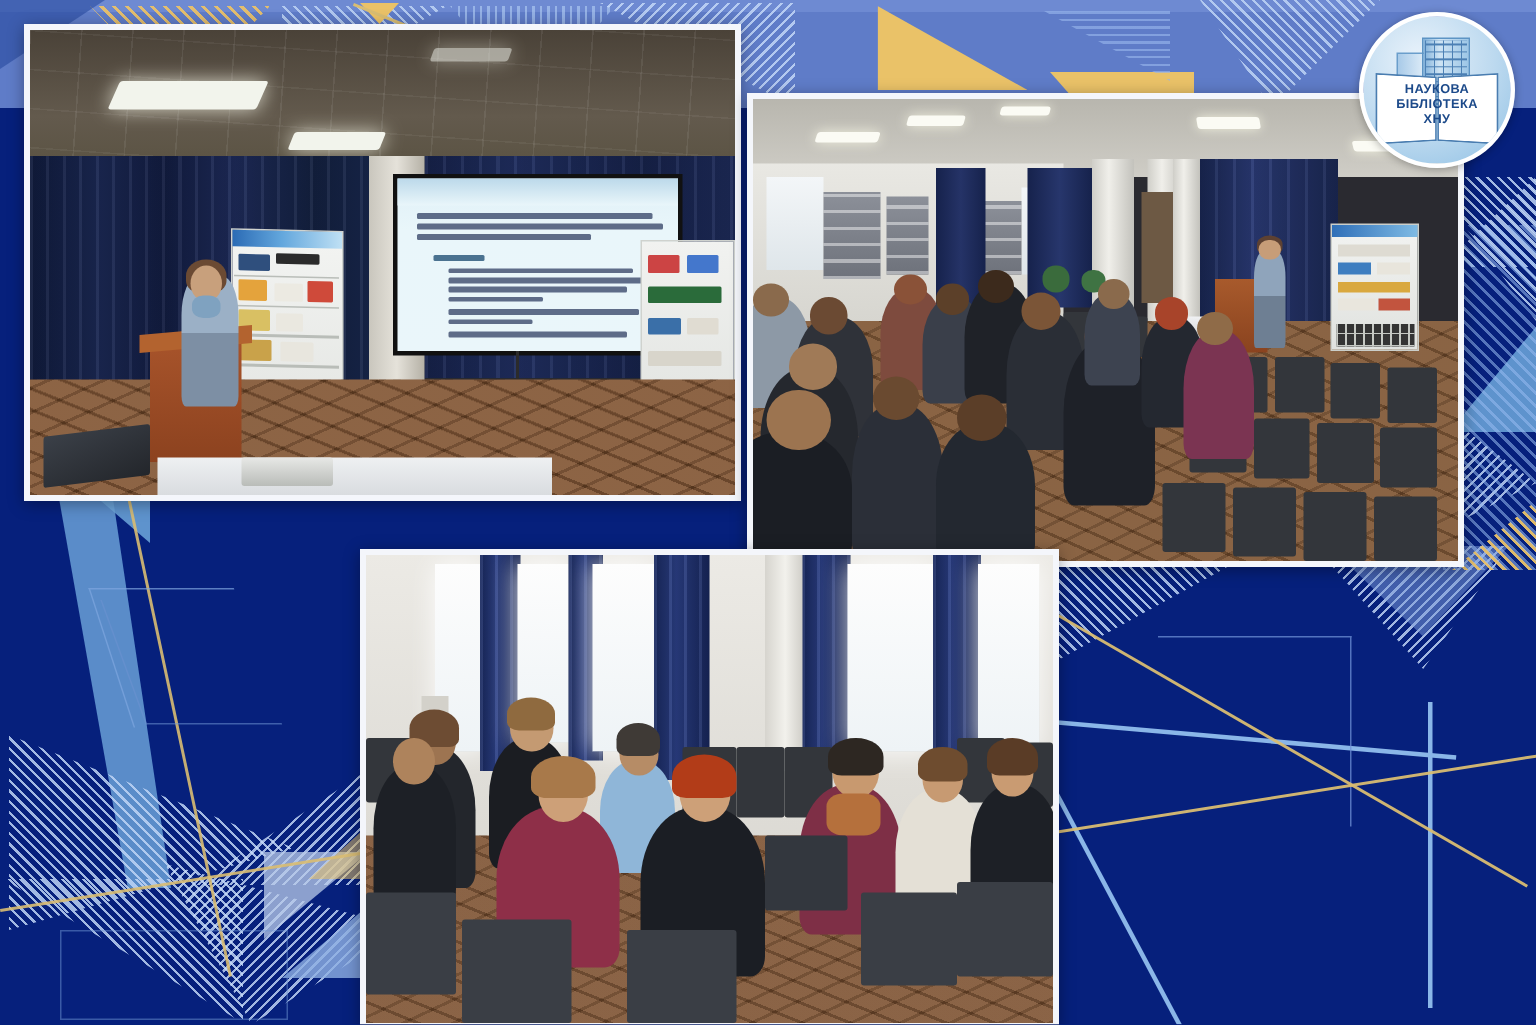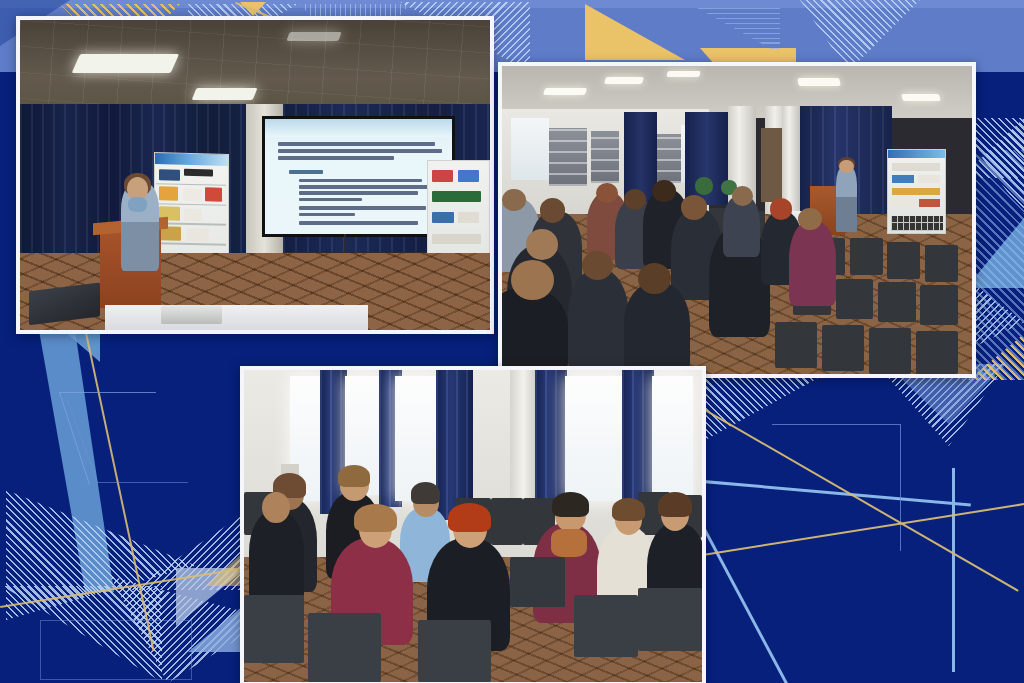--- a/index.html
+++ b/index.html
@@ -559,14 +559,29 @@
 
       <div class="chair-back" style="left:0%;top:72%;width:13%;height:22%;background:#3a3e45;"></div>
       <div class="chair-back" style="left:14%;top:78%;width:16%;height:22%;background:#3a3e45;"></div>
       <div class="chair-back" style="left:38%;top:80%;width:16%;height:20%;background:#3a3e45;"></div>
       <div class="chair-back" style="left:72%;top:72%;width:14%;height:20%;background:#3a3e45;"></div>
       <div class="chair-back" style="left:86%;top:70%;width:14%;height:20%;background:#3a3e45;"></div>
       <div class="chair-back" style="left:58%;top:60%;width:12%;height:16%;background:#33373e;"></div>
     </div>
   </div>
 
+  <div id="logo">
+    <div class="logo-circle">
+      <div class="logo-bldg2"></div>
+      <div class="logo-bldg"></div>
+      <div class="logo-book">
+        <div class="logo-page left"></div>
+        <div class="logo-page right"></div>
+      </div>
+      <div class="logo-text">
+        <div>НАУКОВА</div>
+        <div>БІБЛІОТЕКА</div>
+        <div>ХНУ</div>
+      </div>
+    </div>
+  </div>
 
 </div>
 
 </body></html>

